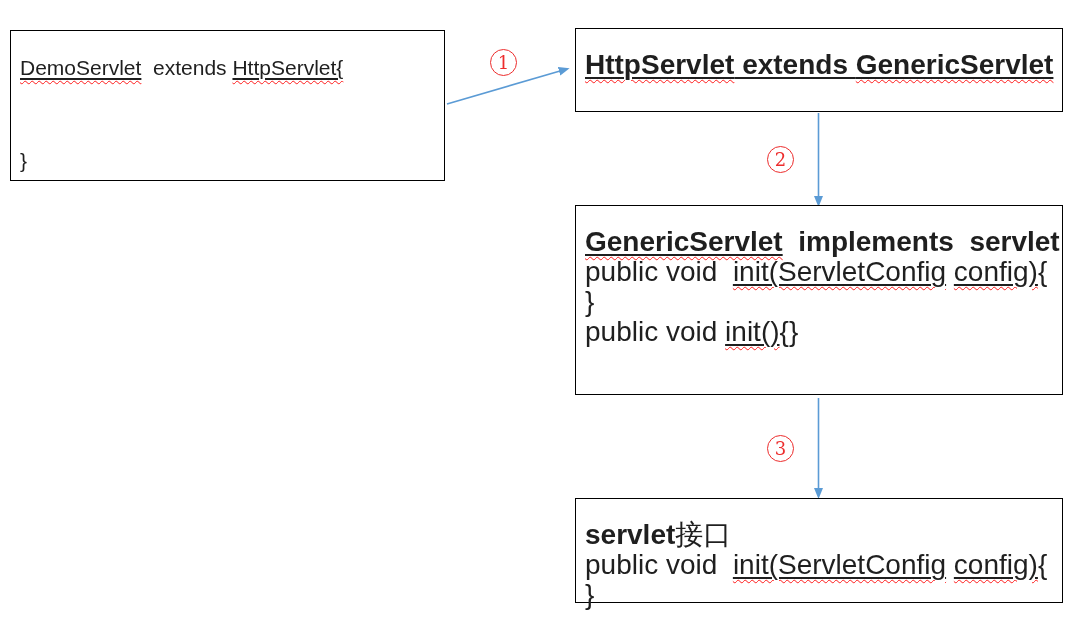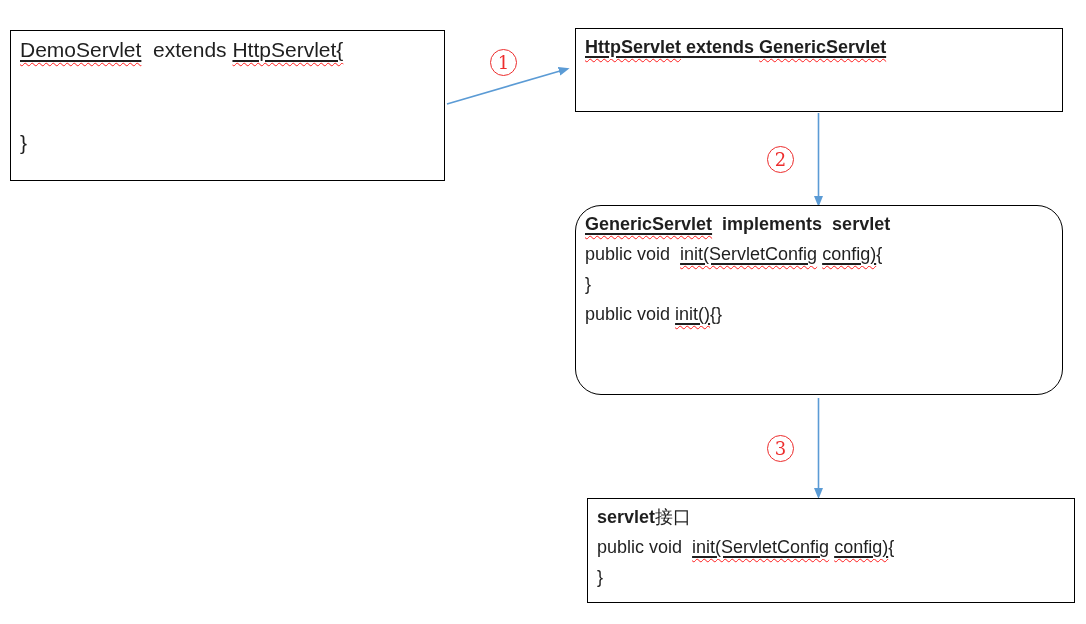--- a/index.html
+++ b/index.html
@@ -15,30 +15,30 @@
   .overlay {
     position: absolute;
     left: 0; top: 0;
     pointer-events: none;
   }
   .box {
     position: absolute;
     box-sizing: border-box;
     border: 1.5px solid #000000;
     background: #ffffff;
-    padding: 3px 9px;
+    padding: 21px 9px;
   }
   .b1 { left: 10px;  top: 30px;  width: 435px; height: 151px; }
   .b2 { left: 575px; top: 28px;  width: 488px; height: 84px;  }
-  .b3 { left: 575px; top: 205px; width: 488px; height: 190px; border-radius: 26px; }
-  .b4 { left: 587px; top: 498px; width: 488px; height: 105px; }
+  .b3 { left: 575px; top: 205px; width: 488px; height: 190px; }
+  .b4 { left: 575px; top: 498px; width: 488px; height: 105px; }
 
   .line {
     white-space: pre;
-    font-size: 18px;
+    font-size: 28px;
     line-height: 30px;
     height: 30px;
   }
   .b1 .line { line-height: 31px; height: 31px; font-size: 21px; }
   .line.indent { padding-left: 100px; }
 
   .b { font-weight: bold; }
   .u {
     text-decoration: underline;
     text-decoration-color: #1f1f1f;

